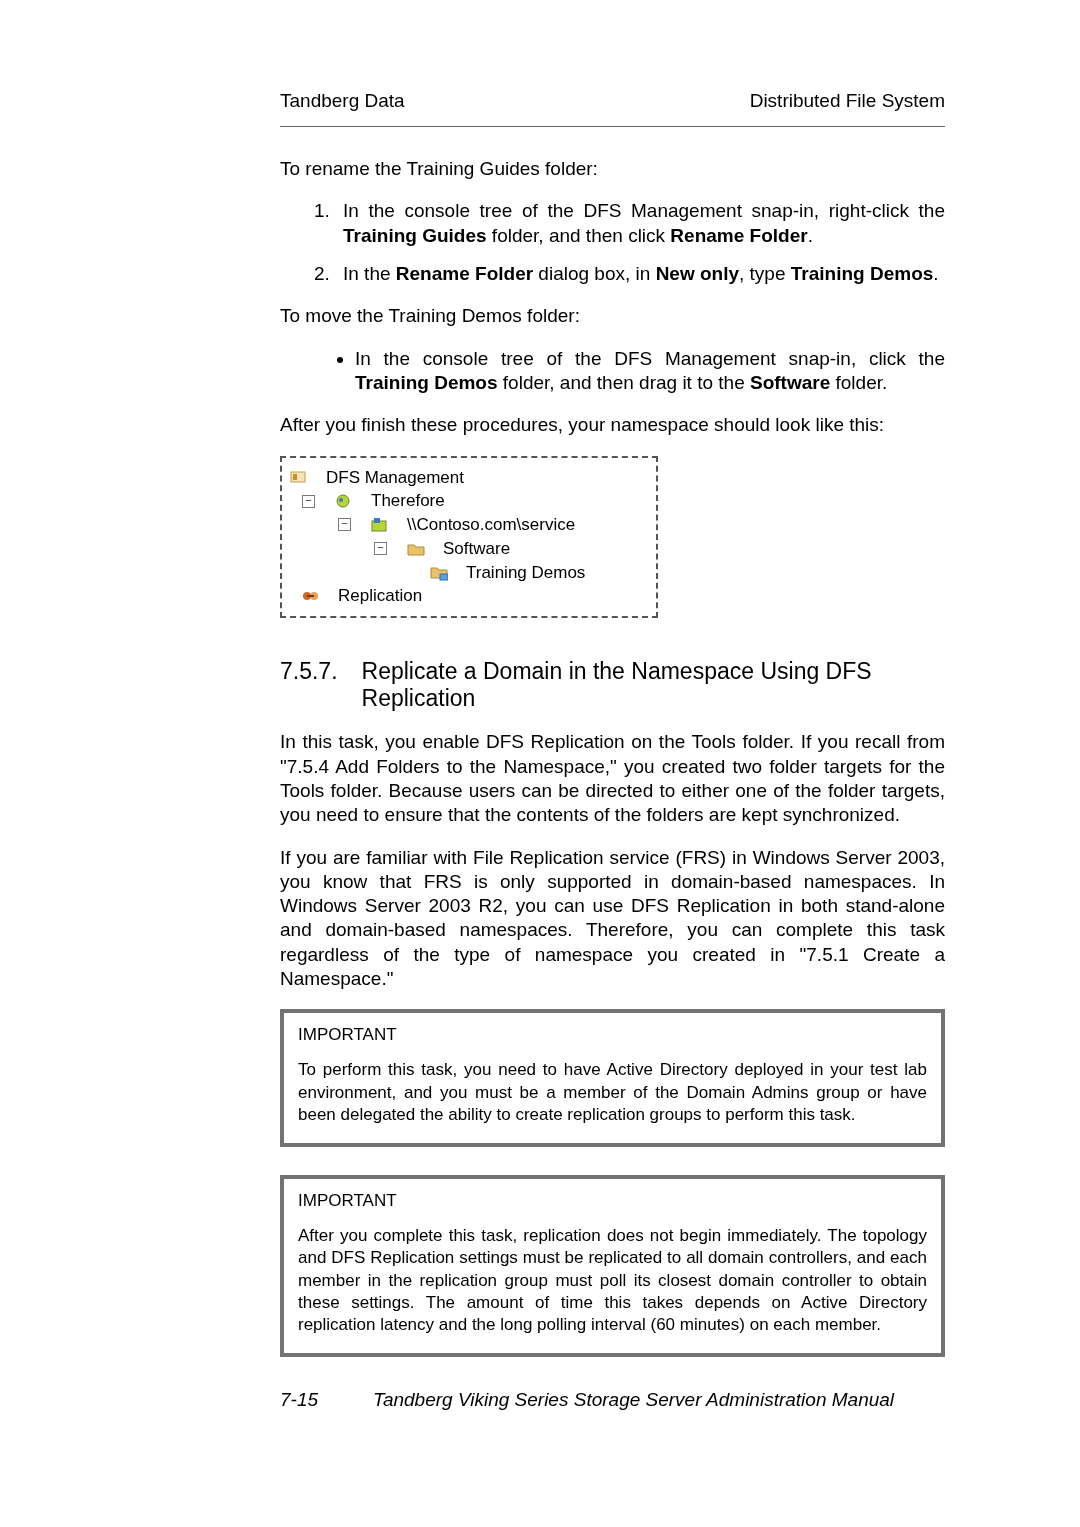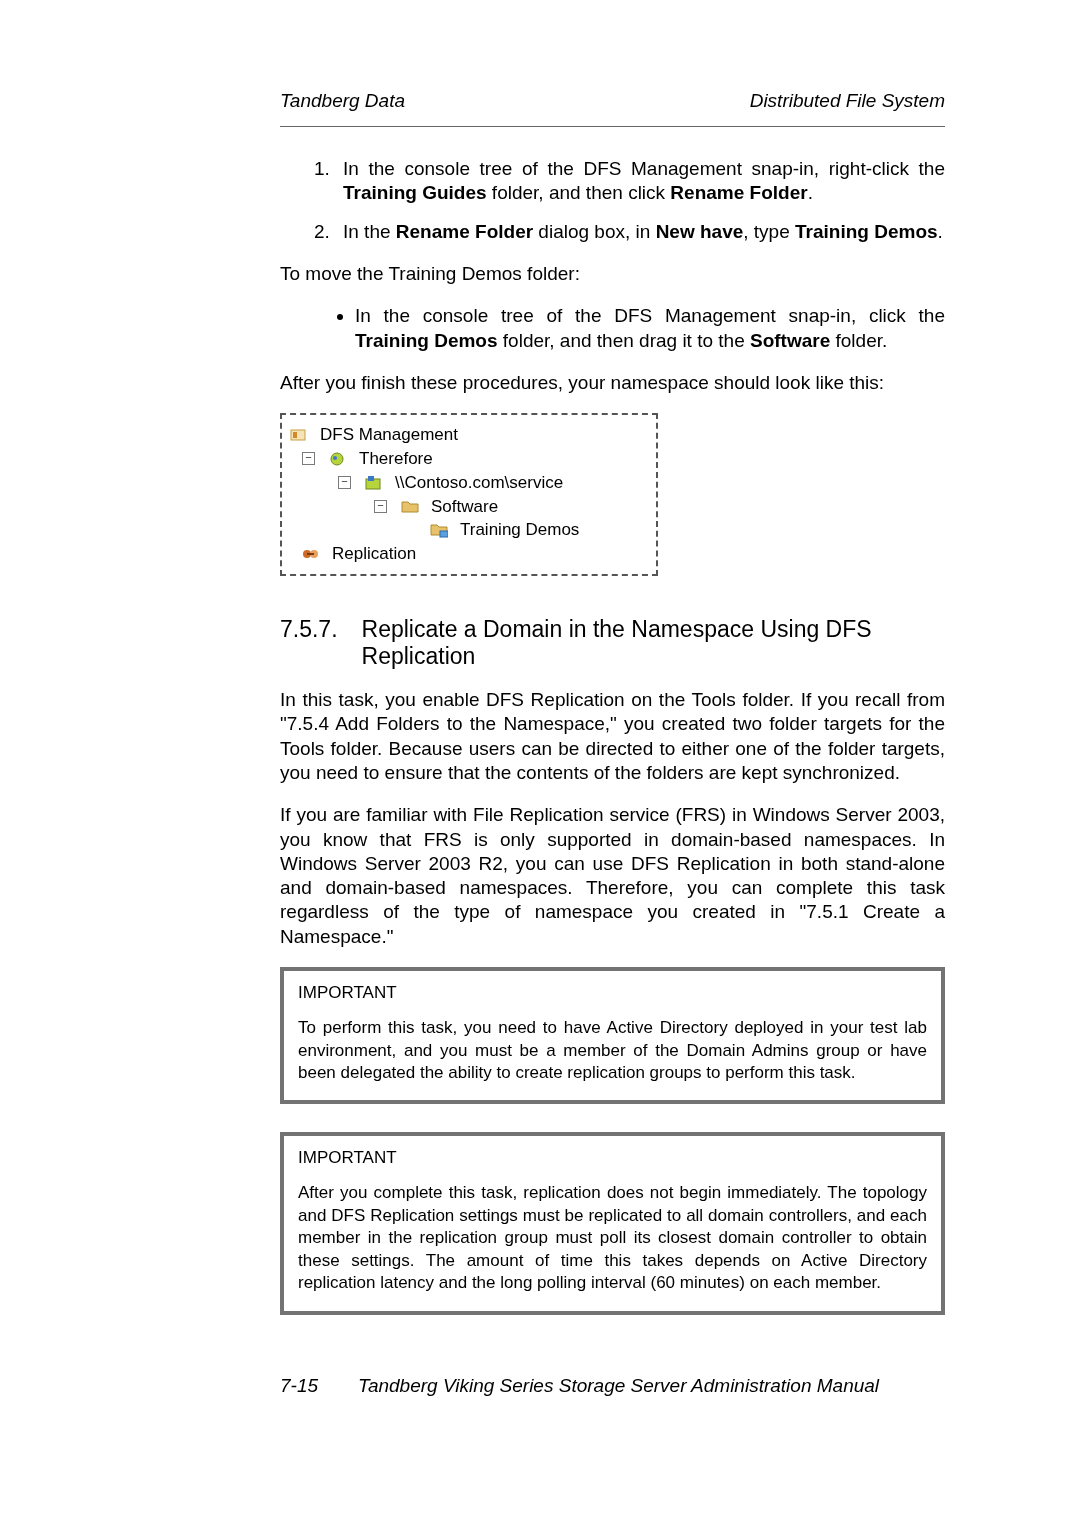--- a/index.html
+++ b/index.html
@@ -11,21 +11,20 @@
     width: 1080px;
   }
   .page {
     padding: 90px 135px 60px 280px;
     box-sizing: border-box;
     width: 1080px;
   }
   .runhead {
     display: flex;
     justify-content: space-between;
-    font-style: italic;
     font-size: 19px;
     margin-bottom: 14px;
   }
   .hr {
     border-top: 1px solid #666;
     margin-bottom: 30px;
   }
   .para {
     font-size: 19px;
     line-height: 1.28;
@@ -60,21 +59,21 @@
     margin: 6px 0 40px 0;
     width: 378px;
     font-family: Tahoma, "Segoe UI", sans-serif;
     font-size: 17px;
     line-height: 1.4;
     box-sizing: border-box;
   }
   .tree-row {
     display: flex;
     align-items: center;
-    gap: 12px;
+    gap: 18px;
     white-space: nowrap;
   }
   .ind1 { padding-left: 12px; }
   .ind2 { padding-left: 48px; }
   .ind3 { padding-left: 84px; }
   .ind4 { padding-left: 140px; }
   .exp {
     display: inline-block;
     width: 11px; height: 11px;
     border: 1px solid #7a7a7a;
@@ -107,42 +106,43 @@
   .note-box .label {
     font-size: 17px;
     margin-bottom: 14px;
   }
   .note-box .body {
     font-size: 17px;
     line-height: 1.32;
     text-align: justify;
   }
   .footer {
-    margin-top: 60px;
+    margin-top: 32px;
     font-style: italic;
     font-size: 19px;
     display: flex;
-    gap: 40px;
+    gap: 55px;
   }
 </style>
 </head>
 <body>
 
 <div class="page">
 
   <div class="runhead">
     <span>Tandberg Data</span>
     <span>Distributed File System</span>
   </div>
   <div class="hr"></div>
 
+  <p class="para">To rename the Training Guides folder:</p>
 
   <ol class="ol">
     <li>In the console tree of the DFS Management snap-in, right-click the <b>Training Guides</b> folder, and then click <b>Rename Folder</b>.</li>
-    <li>In the <b>Rename Folder</b> dialog box, in <b>New have</b>, type <b>Training Demos</b>.</li>
+    <li>In the <b>Rename Folder</b> dialog box, in <b>New only</b>, type <b>Training Demos</b>.</li>
   </ol>
 
   <p class="para">To move the Training Demos folder:</p>
 
   <ul class="ul">
     <li>In the console tree of the DFS Management snap-in, click the <b>Training Demos</b> folder, and then drag it to the <b>Software</b> folder.</li>
   </ul>
 
   <p class="para">After you finish these procedures, your namespace should look like this:</p>
 

